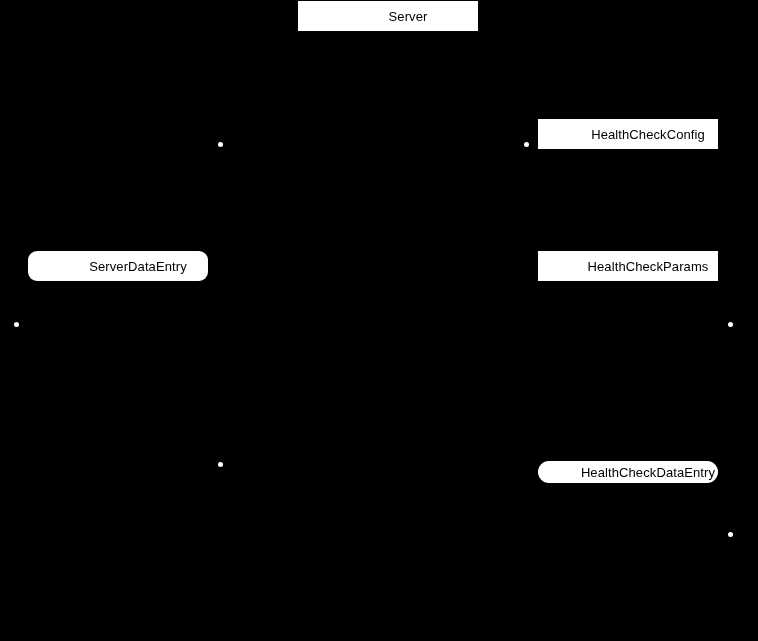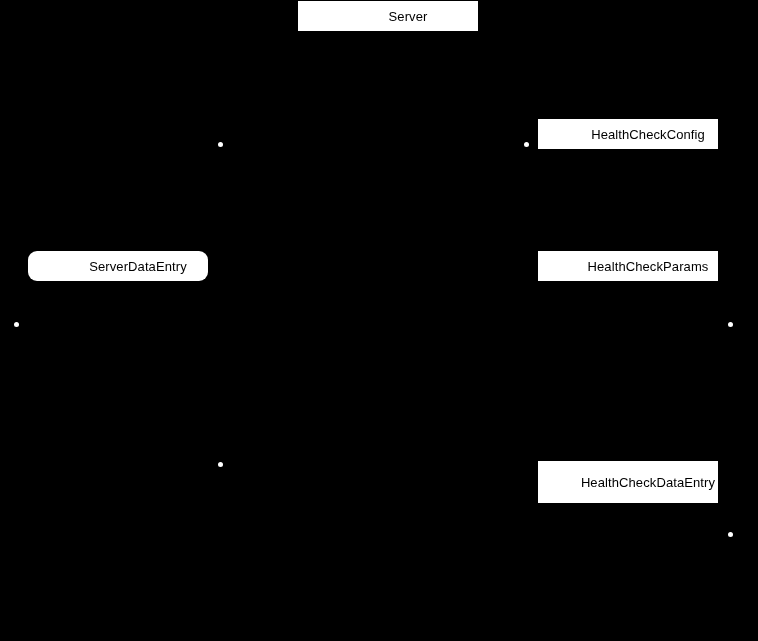--- a/index.html
+++ b/index.html
@@ -51,21 +51,21 @@
     </div>
     <div class="class-node" style="left: 538px; top: 71px; width: 180px; height: 30px; background: rgb(255, 255, 255); color: rgb(0, 0, 0); margin-top: 48px;">
       <span class="class-node-label">HealthCheckConfig</span>
     </div>
     <div class="class-node" style="left: 28px; top: 251px; width: 180px; height: 30px; background: rgb(255, 255, 255); color: rgb(0, 0, 0); border-radius: 9px;">
       <span class="class-node-label">ServerDataEntry</span>
     </div>
     <div class="class-node" style="left: 538px; top: 251px; width: 180px; height: 30px; background: rgb(255, 255, 255); color: rgb(0, 0, 0);">
       <span class="class-node-label">HealthCheckParams</span>
     </div>
-    <div class="class-node" style="left: 538px; top: 461px; width: 180px; height: 42px; background: rgb(255, 255, 255); color: rgb(0, 0, 0);">
+    <div class="class-node" style="left: 538px; top: 461px; width: 180px; height: 22px; background: rgb(255, 255, 255); color: rgb(0, 0, 0); border-radius: 13px;">
       <span class="class-node-label">HealthCheckDataEntry</span>
     </div>
     <div class="link-marker" style="left: 218px; top: 142px; background: rgb(255, 255, 255);"></div>
     <div class="link-marker" style="left: 524px; top: 142px; background: rgb(255, 255, 255);"></div>
     <div class="link-marker" style="left: 14px; top: 322px; background: rgb(255, 255, 255);"></div>
     <div class="link-marker" style="left: 728px; top: 322px; background: rgb(255, 255, 255);"></div>
     <div class="link-marker" style="left: 218px; top: 462px; background: rgb(255, 255, 255);"></div>
     <div class="link-marker" style="left: 728px; top: 532px; background: rgb(255, 255, 255);"></div>
   </div>
 

